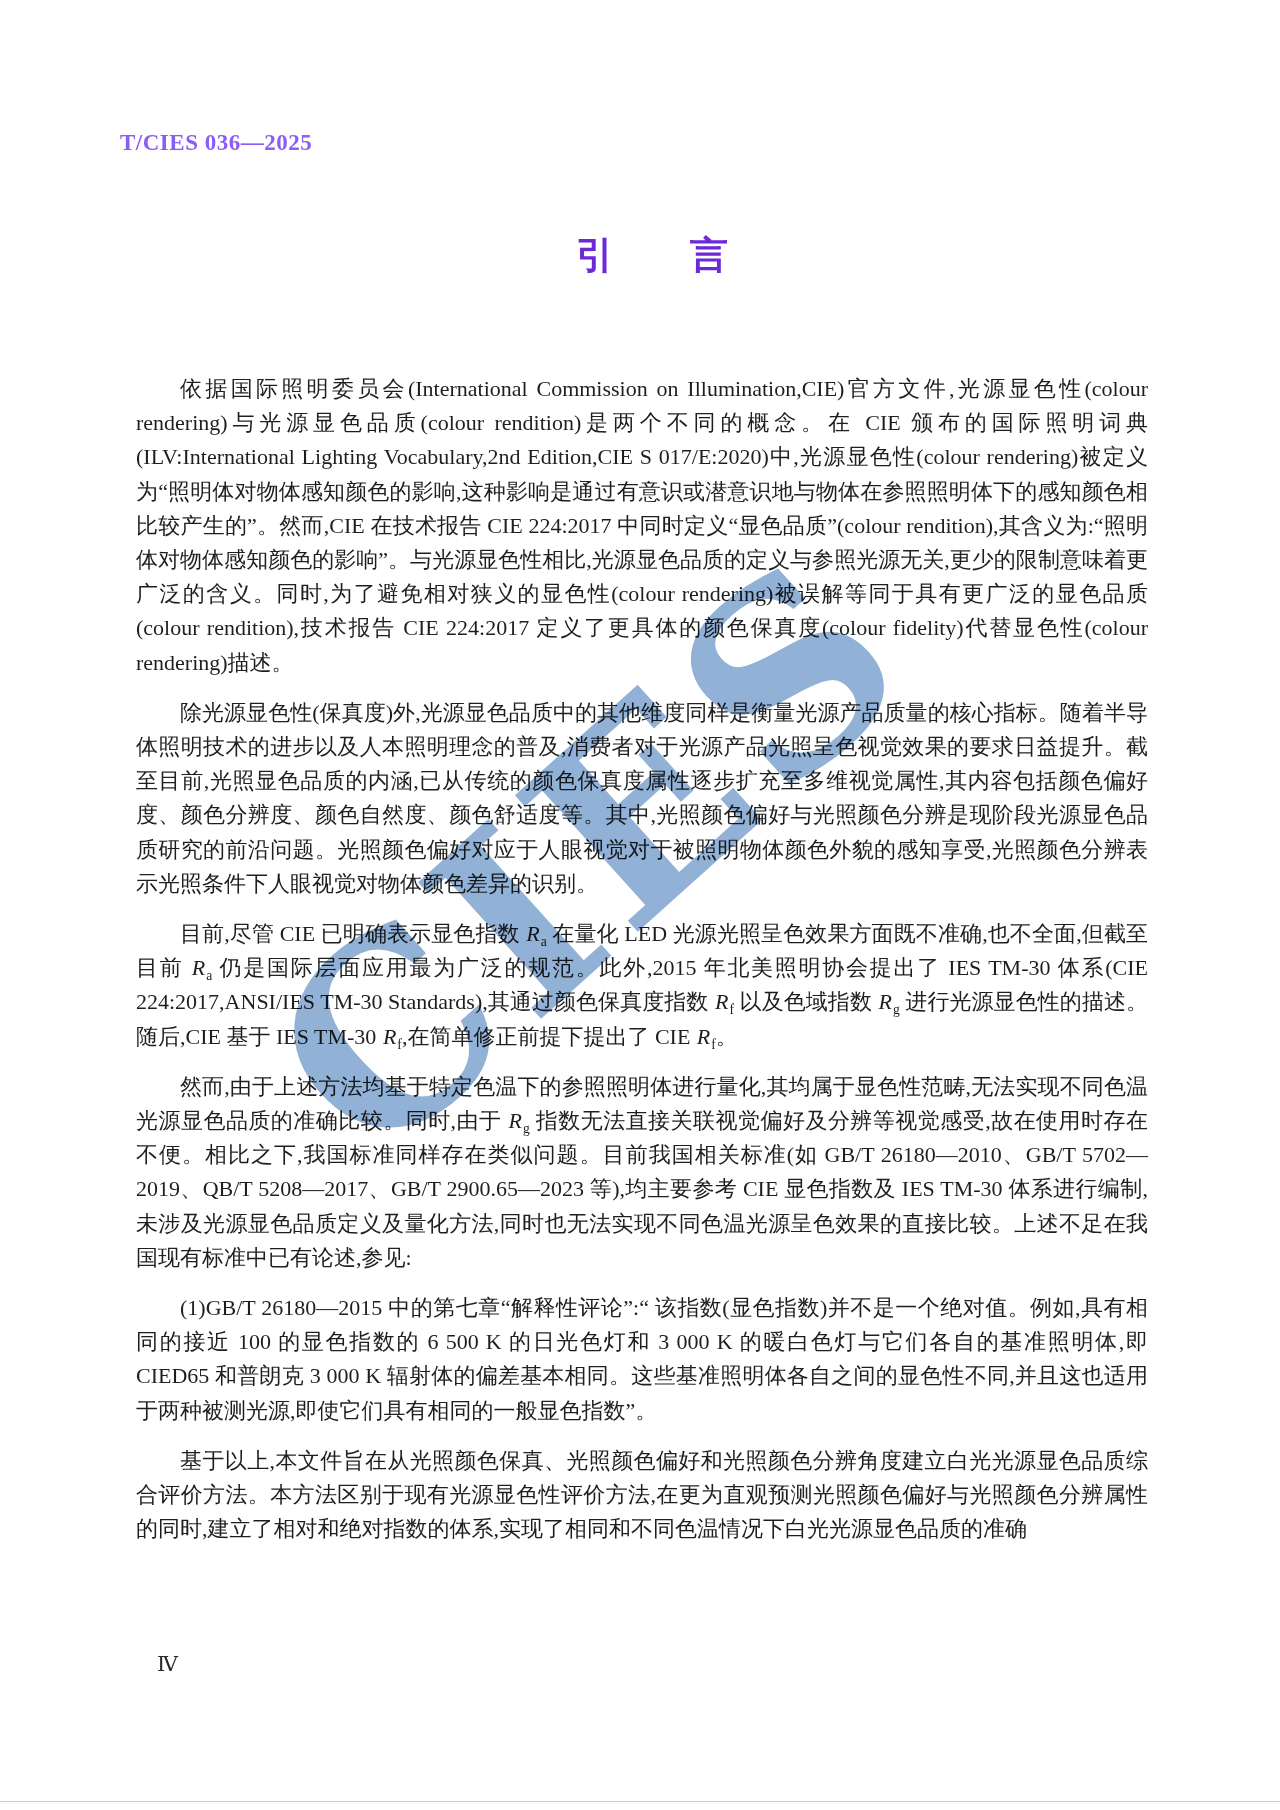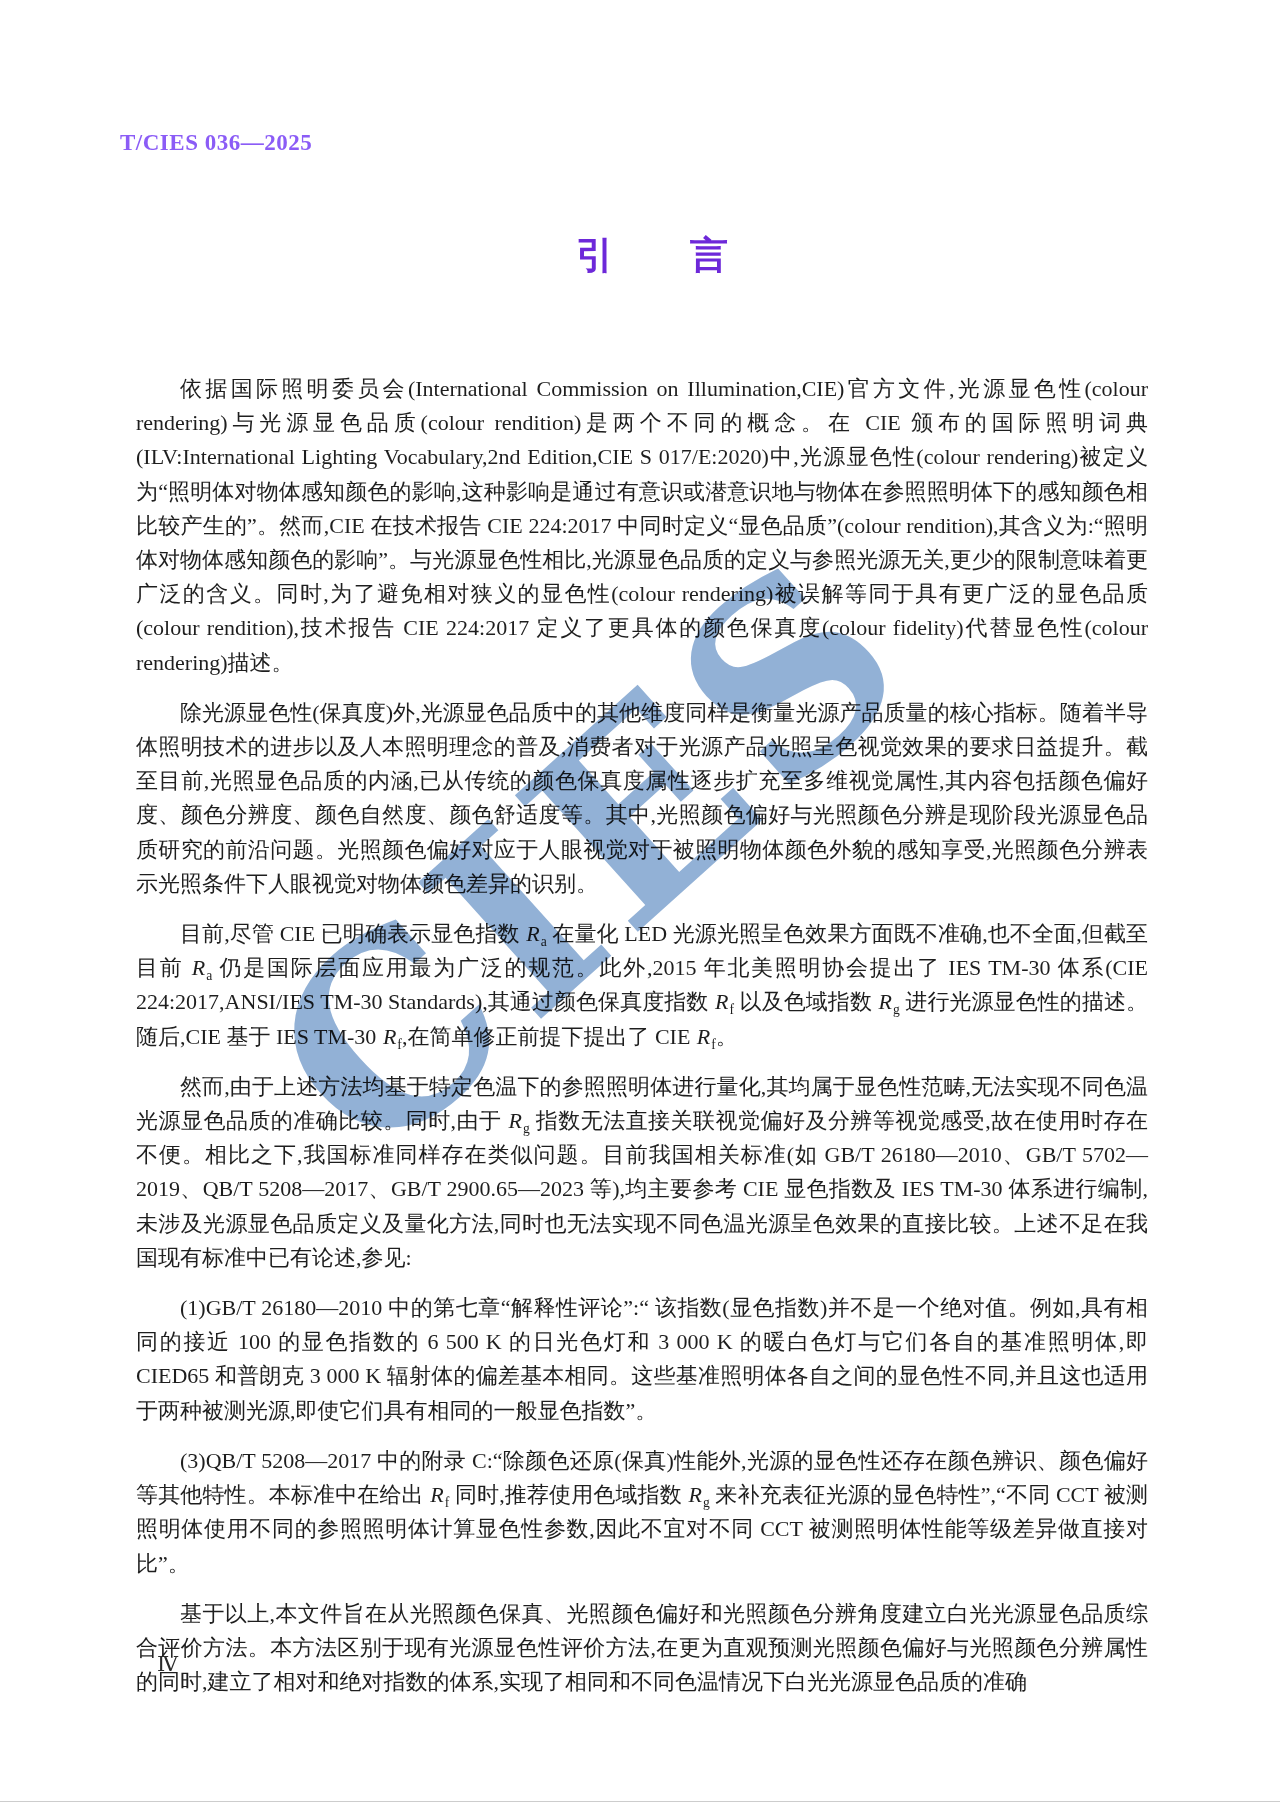--- a/index.html
+++ b/index.html
@@ -102,22 +102,21 @@
 
   <div class="doc-code">T/CIES 036—2025</div>
 
   <h1 class="doc-title">引　　言</h1>
 
   <main class="body-text">
     <p>依据国际照明委员会(International Commission on Illumination,CIE)官方文件,光源显色性(colour rendering)与光源显色品质(colour rendition)是两个不同的概念。在 CIE 颁布的国际照明词典(ILV:International Lighting Vocabulary,2nd Edition,CIE S 017/E:2020)中,光源显色性(colour rendering)被定义为“照明体对物体感知颜色的影响,这种影响是通过有意识或潜意识地与物体在参照照明体下的感知颜色相比较产生的”。然而,CIE 在技术报告 CIE 224:2017 中同时定义“显色品质”(colour rendition),其含义为:“照明体对物体感知颜色的影响”。与光源显色性相比,光源显色品质的定义与参照光源无关,更少的限制意味着更广泛的含义。同时,为了避免相对狭义的显色性(colour rendering)被误解等同于具有更广泛的显色品质(colour rendition),技术报告 CIE 224:2017 定义了更具体的颜色保真度(colour fidelity)代替显色性(colour rendering)描述。</p>
     <p>除光源显色性(保真度)外,光源显色品质中的其他维度同样是衡量光源产品质量的核心指标。随着半导体照明技术的进步以及人本照明理念的普及,消费者对于光源产品光照呈色视觉效果的要求日益提升。截至目前,光照显色品质的内涵,已从传统的颜色保真度属性逐步扩充至多维视觉属性,其内容包括颜色偏好度、颜色分辨度、颜色自然度、颜色舒适度等。其中,光照颜色偏好与光照颜色分辨是现阶段光源显色品质研究的前沿问题。光照颜色偏好对应于人眼视觉对于被照明物体颜色外貌的感知享受,光照颜色分辨表示光照条件下人眼视觉对物体颜色差异的识别。</p>
     <p>目前,尽管 CIE 已明确表示显色指数 <i class="vr">R</i><sub>a</sub> 在量化 LED 光源光照呈色效果方面既不准确,也不全面,但截至目前 <i class="vr">R</i><sub>a</sub> 仍是国际层面应用最为广泛的规范。此外,2015 年北美照明协会提出了 IES TM-30 体系(CIE 224:2017,ANSI/IES TM-30 Standards),其通过颜色保真度指数 <i class="vr">R</i><sub>f</sub> 以及色域指数 <i class="vr">R</i><sub>g</sub> 进行光源显色性的描述。随后,CIE 基于 IES TM-30 <i class="vr">R</i><sub>f</sub>,在简单修正前提下提出了 CIE <i class="vr">R</i><sub>f</sub>。</p>
     <p>然而,由于上述方法均基于特定色温下的参照照明体进行量化,其均属于显色性范畴,无法实现不同色温光源显色品质的准确比较。同时,由于 <i class="vr">R</i><sub>g</sub> 指数无法直接关联视觉偏好及分辨等视觉感受,故在使用时存在不便。相比之下,我国标准同样存在类似问题。目前我国相关标准(如 GB/T 26180—2010、GB/T 5702—2019、QB/T 5208—2017、GB/T 2900.65—2023 等),均主要参考 CIE 显色指数及 IES TM-30 体系进行编制,未涉及光源显色品质定义及量化方法,同时也无法实现不同色温光源呈色效果的直接比较。上述不足在我国现有标准中已有论述,参见:</p>
-    <p>(1)GB/T 26180—2010 中的第七章“解释性评论”:“ 该指数(显色指数)并不是一个绝对值。例如,具有相同的接近 100 的显色指数的 6 500 K 的日光色灯和 3 000 K 的暖白色灯与它们各自的基准照明体,即 CIED65 和普朗克 3 000 K 辐射体的偏差基本相同。这些基准照明体各自之间的显色性不同,并且这也适用于两种被测光源,即使它们具有相同的一般显色指数”。</p>
-    <p>(3)QB/T 5208—2017 中的附录 C:“除颜色还原(保真)性能外,光源的显色性还存在颜色辨识、颜色偏好等其他特性。本标准中在给出 <i class="vr">R</i><sub>f</sub> 同时,推荐使用色域指数 <i class="vr">R</i><sub>g</sub> 来补充表征光源的显色特性”,“不同 CCT 被测照明体使用不同的参照照明体计算显色性参数,因此不宜对不同 CCT 被测照明体性能等级差异做直接对比”。</p>
+    <p>(1)GB/T 26180—2015 中的第七章“解释性评论”:“ 该指数(显色指数)并不是一个绝对值。例如,具有相同的接近 100 的显色指数的 6 500 K 的日光色灯和 3 000 K 的暖白色灯与它们各自的基准照明体,即 CIED65 和普朗克 3 000 K 辐射体的偏差基本相同。这些基准照明体各自之间的显色性不同,并且这也适用于两种被测光源,即使它们具有相同的一般显色指数”。</p>
     <p>基于以上,本文件旨在从光照颜色保真、光照颜色偏好和光照颜色分辨角度建立白光光源显色品质综合评价方法。本方法区别于现有光源显色性评价方法,在更为直观预测光照颜色偏好与光照颜色分辨属性的同时,建立了相对和绝对指数的体系,实现了相同和不同色温情况下白光光源显色品质的准确</p>
   </main>
 
   <div class="page-number">Ⅳ</div>
 
   <div class="bottom-edge"></div>
 
 </div>
 
 </body></html>

